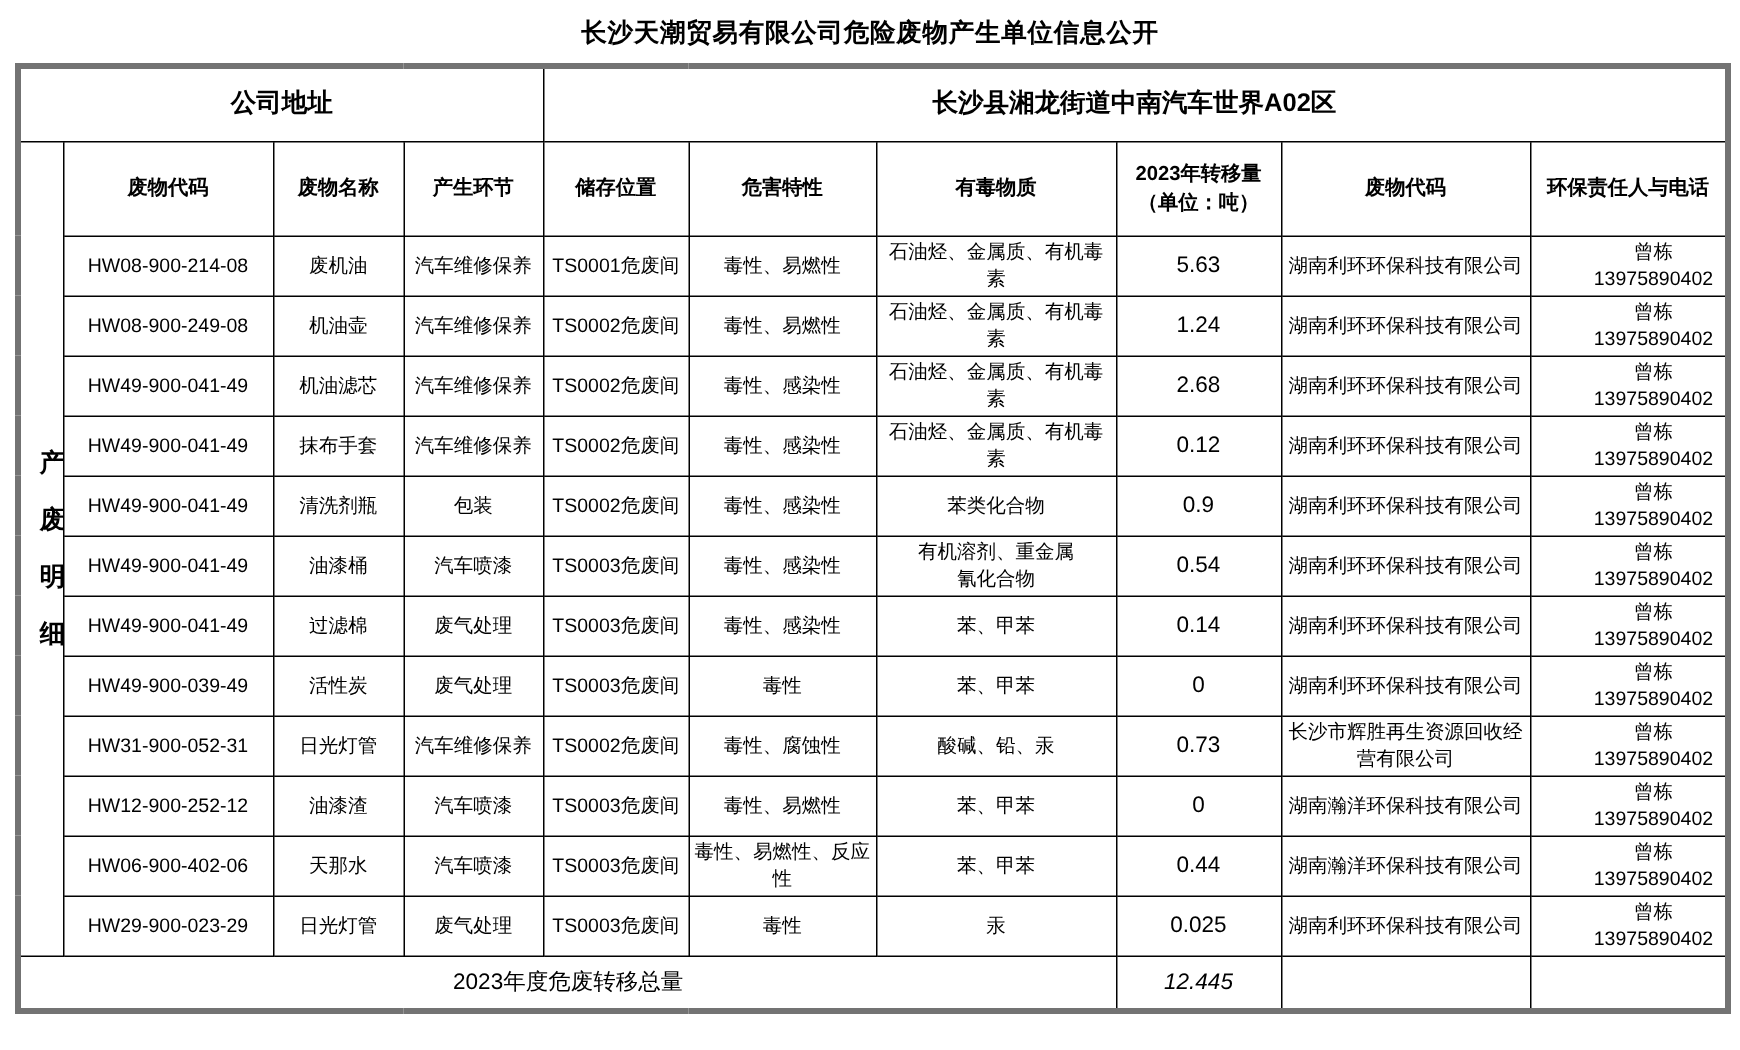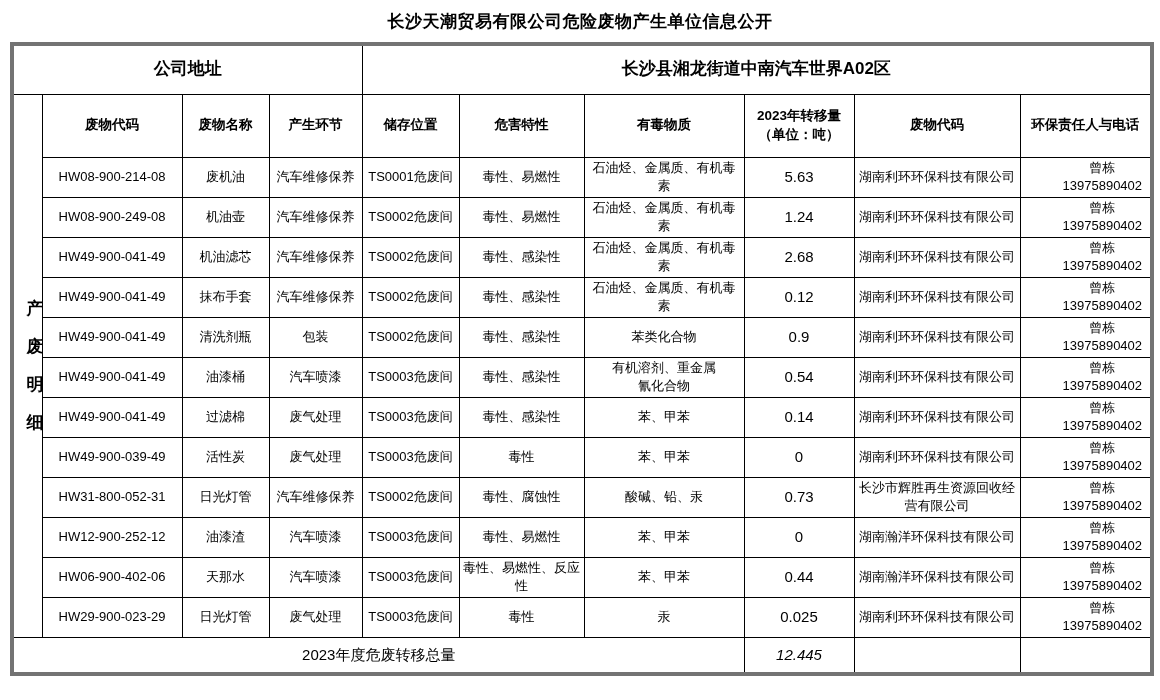--- a/index.html
+++ b/index.html
@@ -169,21 +169,21 @@
           <td>活性炭</td>
           <td>废气处理</td>
           <td>TS0003危废间</td>
           <td>毒性</td>
           <td>苯、甲苯</td>
           <td class="amount-cell">0</td>
           <td>湖南利环环保科技有限公司</td>
           <td class="contact-cell"><div>曾栋</div><div>13975890402</div></td>
         </tr>
         <tr class="data-row">
-          <td>HW31-800-052-31</td>
+          <td>HW31-900-052-31</td>
           <td>日光灯管</td>
           <td>汽车维修保养</td>
           <td>TS0002危废间</td>
           <td>毒性、腐蚀性</td>
           <td>酸碱、铅、汞</td>
           <td class="amount-cell">0.73</td>
           <td>长沙市辉胜再生资源回收经营有限公司</td>
           <td class="contact-cell"><div>曾栋</div><div>13975890402</div></td>
         </tr>
         <tr class="data-row">

